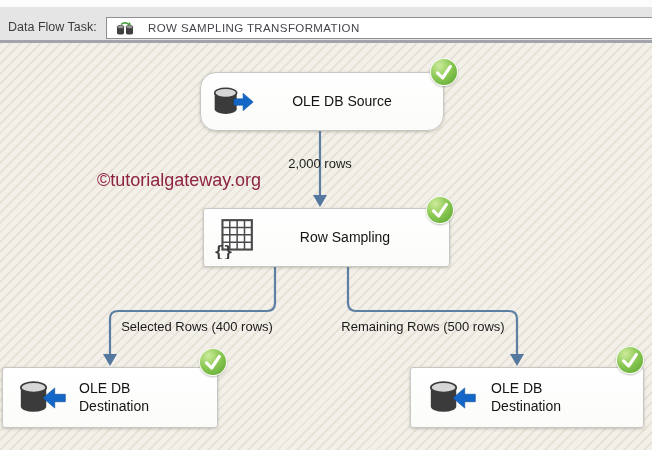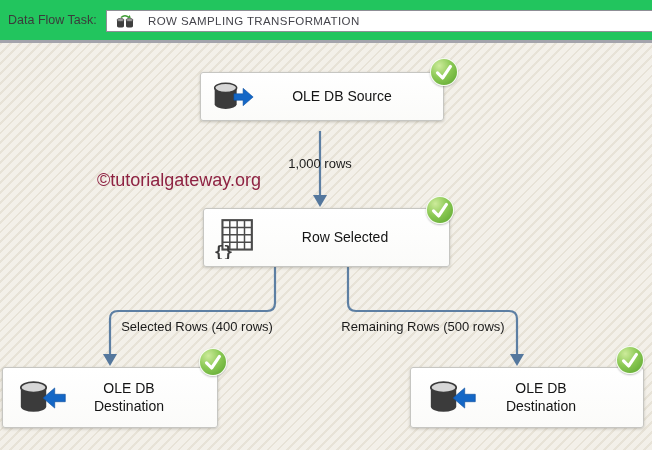--- a/index.html
+++ b/index.html
@@ -2,21 +2,21 @@
 <html><head>
 <meta charset="utf-8">
 <style>
   * { margin:0; padding:0; box-sizing:border-box; }
   body { font-family:"Liberation Sans", sans-serif; background:#888; }
   .screen{
     position:relative; width:652px; height:450px; overflow:hidden;
     background:#fcfcfc; margin:0 auto;
   }
   
-  .toolbar{ position:absolute; left:0; top:0; width:652px; height:40px; background:#22c55e; }
+  .toolbar{ position:absolute; left:0; top:7px; width:652px; height:40px; background:#e5e5e5; }
   .toolbar-label{
     position:absolute; left:8px; top:0; height:40px; line-height:40px;
     font-size:12.5px; color:#3b3b3b;
   }
   .combobox{
     position:absolute; left:106px; right:-2px; top:10px; height:22px;
     background:#fff; border:1px solid #8f8f96;
     display:flex; align-items:center;
   }
   .combobox .dft-icon{ margin-left:8px; width:20px; height:15px; flex:0 0 auto; }
@@ -43,21 +43,21 @@
   }
   
   .node{
     position:absolute; background:linear-gradient(#ffffff,#fbfbf9);
     border:1px solid #c6c6c2; border-radius:3px;
     box-shadow:0 1px 3px rgba(110,105,90,.35);
     display:flex; align-items:center;
   }
   .node .node-icon{ flex:0 0 auto; }
   .node-title{
-    font-size:14px; color:#141414; line-height:1.25;text-align:center;
+    font-size:14px; color:#141414; line-height:1.25;
   }
   .title-center{ flex:1; text-align:center; padding-right:14px; }
   .badge{
     position:absolute; width:28px; height:28px; border-radius:50%;
     background:radial-gradient(circle at 32% 26%, #cdeb9b, #8cc955 45%, #58a32c 100%);
     border:1px solid rgba(255,255,255,.92);
     box-shadow:0 1px 2px rgba(0,0,0,.25);
     display:flex; align-items:center; justify-content:center;
     z-index:5;
   }
@@ -93,47 +93,47 @@
       <g stroke="#5d7fa3" stroke-width="2.2" fill="#54779d">
         <path d="M275,224 L275,260 Q275,268 267,268 L118,268 Q110,268 110,276 L110,312" fill="none"></path>
         <polygon points="103,311 117,311 110,323" stroke="none"></polygon>
       </g>
       <g stroke="#5d7fa3" stroke-width="2.2" fill="#54779d">
         <path d="M348,224 L348,260 Q348,268 356,268 L509,268 Q517,268 517,276 L517,312" fill="none"></path>
         <polygon points="510,311 524,311 517,323" stroke="none"></polygon>
       </g>
     </svg>
 
-    <div class="conn-label" style="left:320px; top:113px;">1,000 rows</div>
+    <div class="conn-label" style="left:320px; top:113px;">2,000 rows</div>
     <div class="conn-label" style="left:197px; top:276px;">Selected Rows (400 rows)</div>
     <div class="conn-label" style="left:423px; top:276px;">Remaining Rows (500 rows)</div>
 
     <div class="watermark">©tutorialgateway.org</div>
 
-    <div class="node" style="left:200px; top:29px; width:244px; height:49px;">
+    <div class="node" style="left:200px; top:29px; width:244px; height:59px;border-radius:16px;">
       <svg class="node-icon" style="margin-left:10px;" width="44" height="32" viewBox="0 0 48 34">
         <path d="M4,7 v18 a12,5 0 0 0 24,0 v-18 z" fill="#3b3b3b"></path>
         <ellipse cx="16" cy="7" rx="12" ry="5" fill="#d6d6d6" stroke="#3b3b3b" stroke-width="1.6"></ellipse>
         <path d="M25,13.5 h10 v-6 l11,9.5 -11,9.5 v-6 h-10 z" fill="#1467c6" stroke="#0d4f9e" stroke-width="0.6"></path>
       </svg>
       <div class="node-title title-center">OLE DB Source</div>
     </div>
     <div class="badge" style="left:430px; top:15px;">
       <svg width="24" height="24" viewBox="0 0 26 26">
         <polyline points="6,14 11.5,19.5 20,7" fill="none" stroke="#ffffff" stroke-width="3.4" stroke-linecap="round" stroke-linejoin="round"></polyline>
       </svg>
     </div>
 
     <div class="node" style="left:203px; top:165px; width:247px; height:59px;">
       <svg class="node-icon" style="margin-left:9px;" width="42" height="42" viewBox="0 0 40 40">
         <rect x="9" y="3" width="28" height="28" fill="#fdfdfd" stroke="#4a4a4a" stroke-width="2"></rect>
         <path d="M16,3 v28 M23,3 v28 M30,3 v28 M9,10 h28 M9,17 h28 M9,24 h28" stroke="#4a4a4a" stroke-width="1.4" fill="none"></path>
         <text x="1" y="38" font-size="15" font-weight="bold" fill="#3a3a3a" font-family="DejaVu Sans Mono, monospace">{}</text>
       </svg>
-      <div class="node-title title-center">Row Selected</div>
+      <div class="node-title title-center">Row Sampling</div>
     </div>
     <div class="badge" style="left:426px; top:153px;">
       <svg width="24" height="24" viewBox="0 0 26 26">
         <polyline points="6,14 11.5,19.5 20,7" fill="none" stroke="#ffffff" stroke-width="3.4" stroke-linecap="round" stroke-linejoin="round"></polyline>
       </svg>
     </div>
 
     <div class="node" style="left:2px; top:324px; width:216px; height:61px;">
       <svg class="node-icon" style="margin-left:12px;" width="54" height="36" viewBox="0 0 48 34">
         <path d="M4,7 v18 a12,5 0 0 0 24,0 v-18 z" fill="#3b3b3b"></path>

